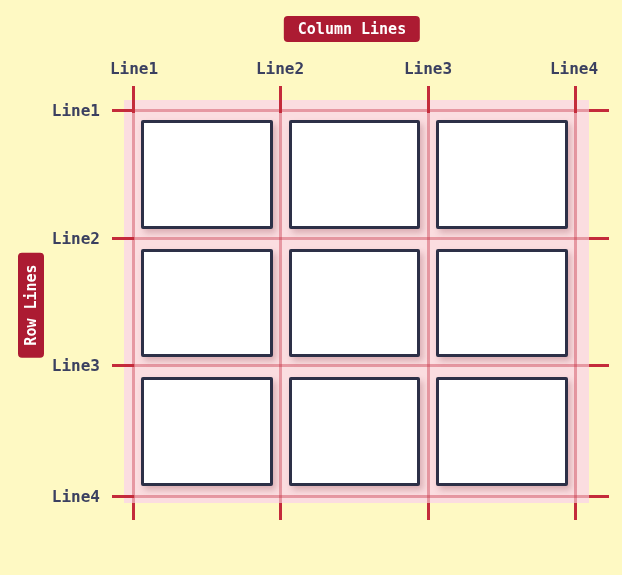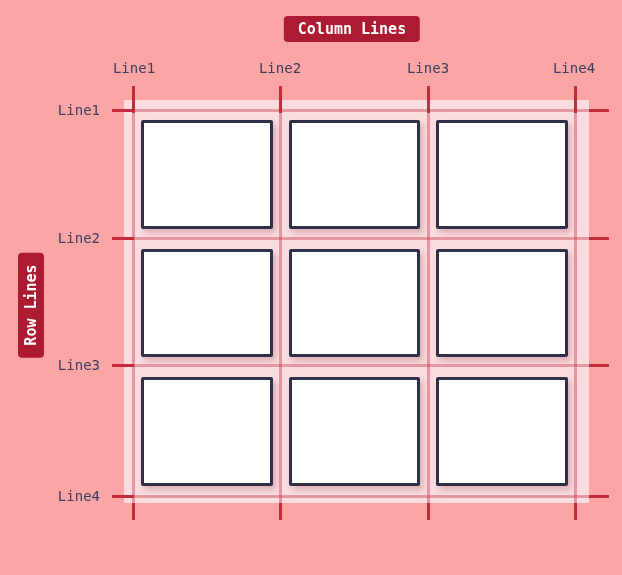--- a/index.html
+++ b/index.html
@@ -4,21 +4,21 @@
 <style>
   html, body {
     margin: 0;
     padding: 0;
     background: #000000;
   }
   .stage {
     position: relative;
     width: 622px;
     height: 575px;
-    background: #fca5a5;
+    background: #fef9c3;
     overflow: hidden;
     font-family: "DejaVu Sans Mono", "Liberation Mono", monospace;
   }
 
   
   .badge {
     position: absolute;
     background: #AC1B32;
     color: #FFFFFF;
     font-weight: bold;
@@ -37,22 +37,22 @@
     left: 31px;
     top: 305px;
     padding: 4px 12px;
     transform: translate(-50%, -50%) rotate(-90deg);
   }
 
   
   .line-label {
     position: absolute;
     color: #3B4060;
-    font-weight: normal;
-    font-size: 14px;
+    font-weight: bold;
+    font-size: 16px;
     line-height: 15px;
     white-space: nowrap;
   }
   .col-label { top: 61px; transform: translateX(-50%); }
   .row-label { left: 100px; transform: translate(-100%, -50%); }
 
   
   .grid-area {
     position: absolute;
     left: 124px;

